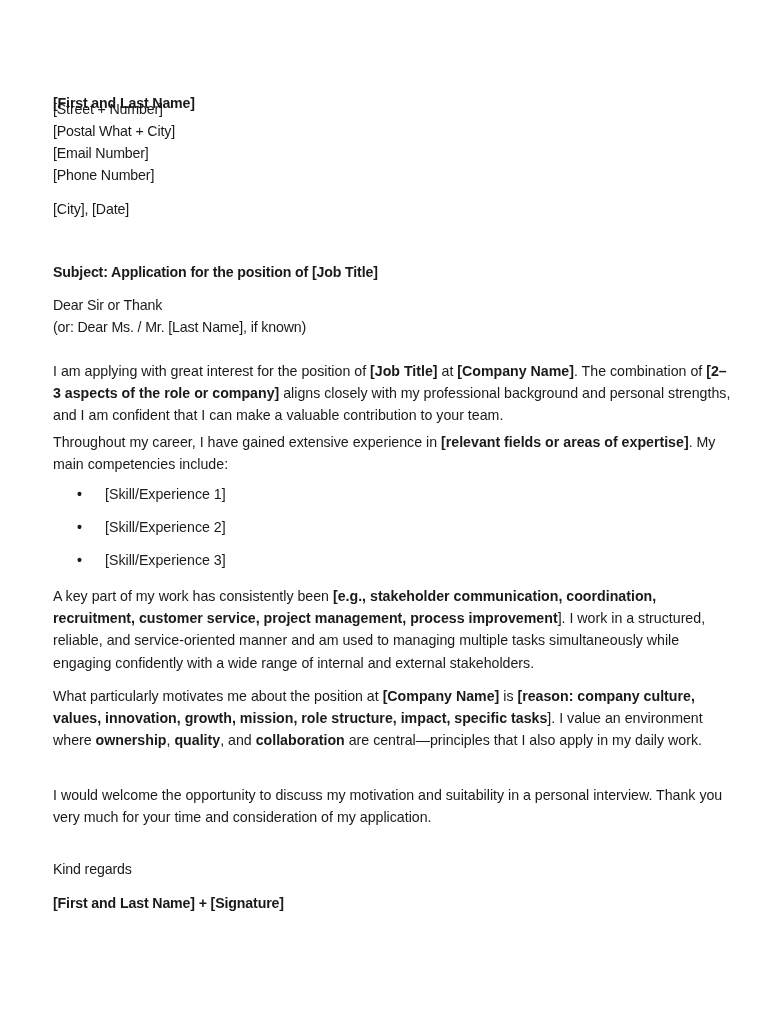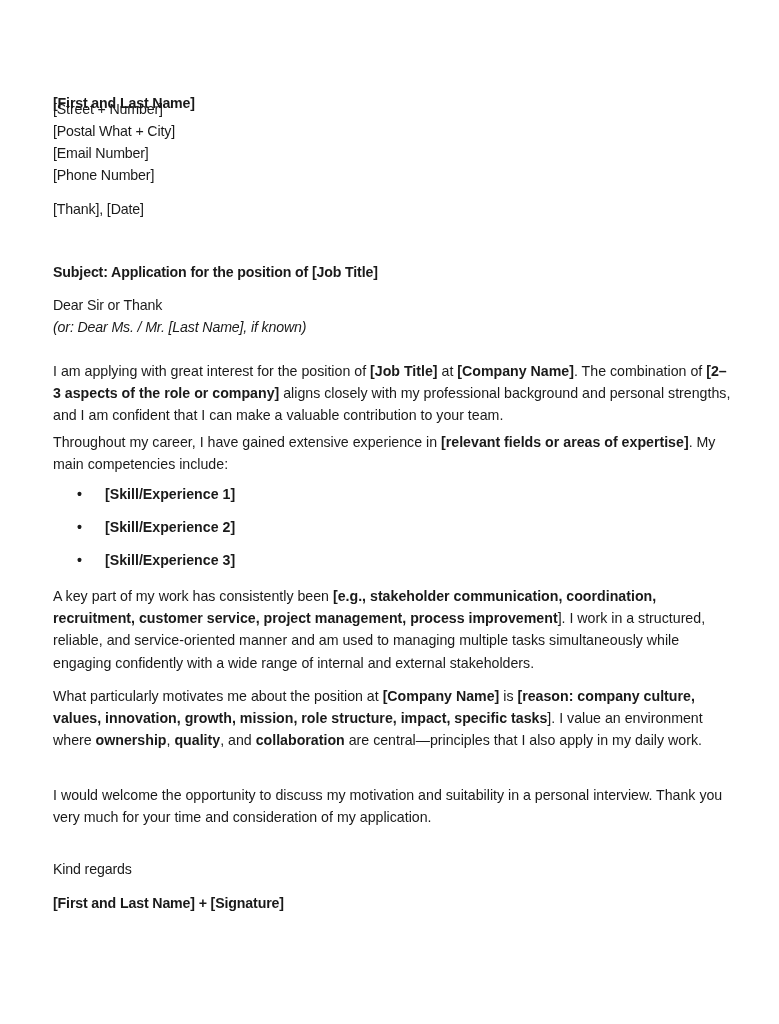--- a/index.html
+++ b/index.html
@@ -6,38 +6,38 @@
   body {
     width: 779px; height: 1024px; overflow: hidden;
     font-family: "Liberation Sans", sans-serif;
     color: #1a1a1a;
     font-size: 14.2px;
     position: relative;
   }
   .page { position: absolute; left: 53px; top: 0; width: 680px; }
   .line { position: absolute; left: 0; white-space: nowrap; letter-spacing: -0.15px; }
   .b { font-weight: bold; }
-  .i { font-style: italic; }
+  .i { }
   .para { position: absolute; left: 0; width: 680px; line-height: 22.2px; }
   .bullet-row { position: absolute; left: 0; white-space: nowrap; }
   .bullet-dot { position: absolute; left: 24px; top: 0; font-weight: bold; }
-  .bullet-text { position: absolute; left: 52px; top: 0; font-weight: bold; }
+  .bullet-text { position: absolute; left: 52px; top: 0; font-weight: normal; }
 </style>
 </head>
 <body>
 
 <div class="page">
 
   <div class="line b" style="top:95px">[First and Last Name]</div>
   <div class="line" style="top:101px">[Street + Number]</div>
   <div class="line" style="top:123px">[Postal What + City]</div>
   <div class="line" style="top:145px">[Email Number]</div>
   <div class="line" style="top:167px">[Phone Number]</div>
 
-  <div class="line" style="top:201px">[Thank], [Date]</div>
+  <div class="line" style="top:201px">[City], [Date]</div>
 
   <div class="line b" style="top:264px">Subject: Application for the position of [Job Title]</div>
 
   <div class="line" style="top:297px">Dear Sir or Thank</div>
   <div class="line i" style="top:319px">(or: Dear Ms. / Mr. [Last Name], if known)</div>
 
   <div class="para" style="top:360px">
     <span>I am applying with great interest for the position of </span><span class="b">[Job Title]</span><span> at </span><span class="b">[Company Name]</span><span>. The combination of </span><span class="b">[2–3 aspects of the role or company]</span><span> aligns closely with my professional background and personal strengths, and I am confident that I can make a valuable contribution to your team.</span>
   </div>
 

